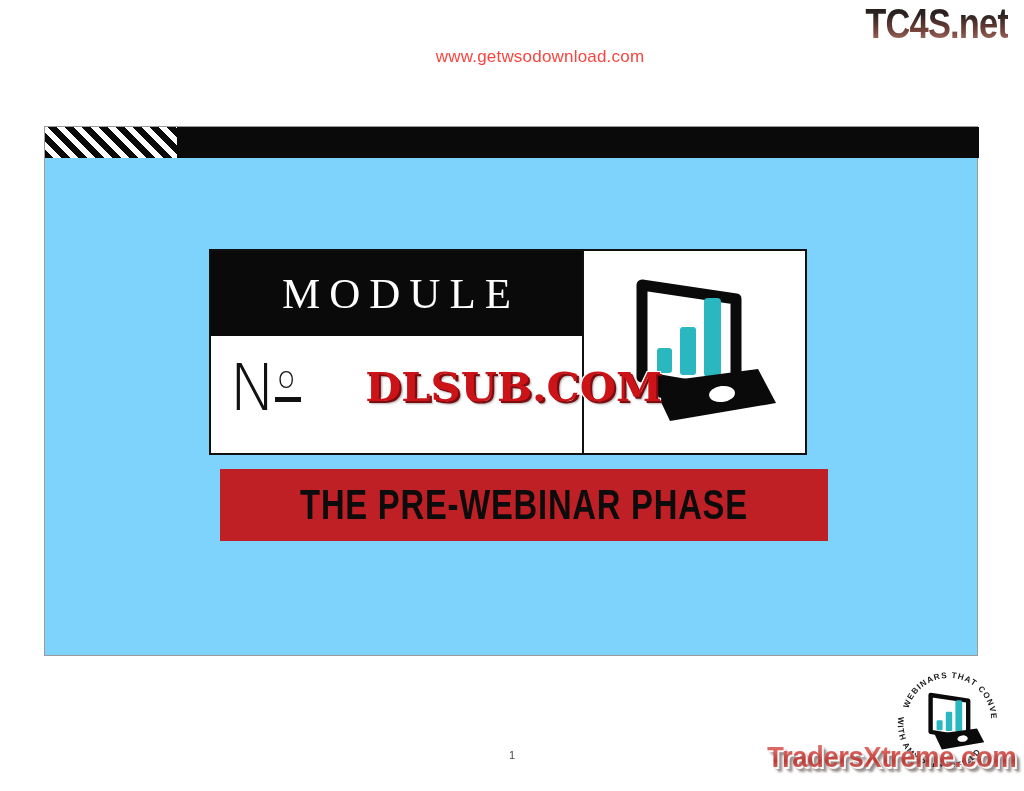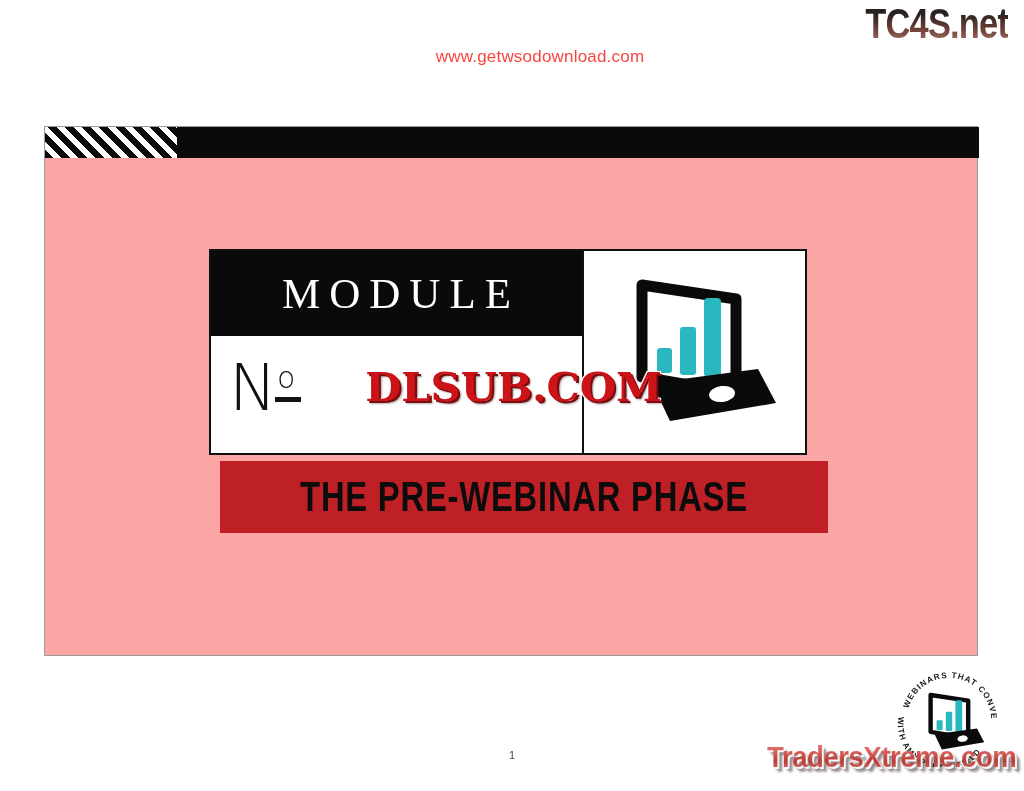--- a/index.html
+++ b/index.html
@@ -45,21 +45,21 @@
     margin-left: 28px;
   }
 
   
   #slide {
     position: absolute;
     left: 44px;
     top: 126px;
     width: 934px;
     height: 530px;
-    background: #fca5a5;
+    background: #7dd3fc;
     border: 1px solid #9b9b9b;
     box-sizing: border-box;
   }
   #slide-topbar {
     position: absolute;
     left: 0;
     top: 0;
     width: 934px;
     height: 31px;
     background: #0a0a0a;
@@ -175,21 +175,21 @@
   #module-icon-cell .laptop-icon {
     position: absolute;
     left: 24px;
     top: 14px;
   }
 
   
   #title-band {
     position: absolute;
     left: 175px;
-    top: 334px;
+    top: 342px;
     width: 608px;
     height: 72px;
     background: #bf2026;
   }
   #title-band-label {
     position: absolute;
     left: 0; right: 0;
     top: 50%;
     transform: translateY(-50%) scaleX(0.78);
     text-align: center;

